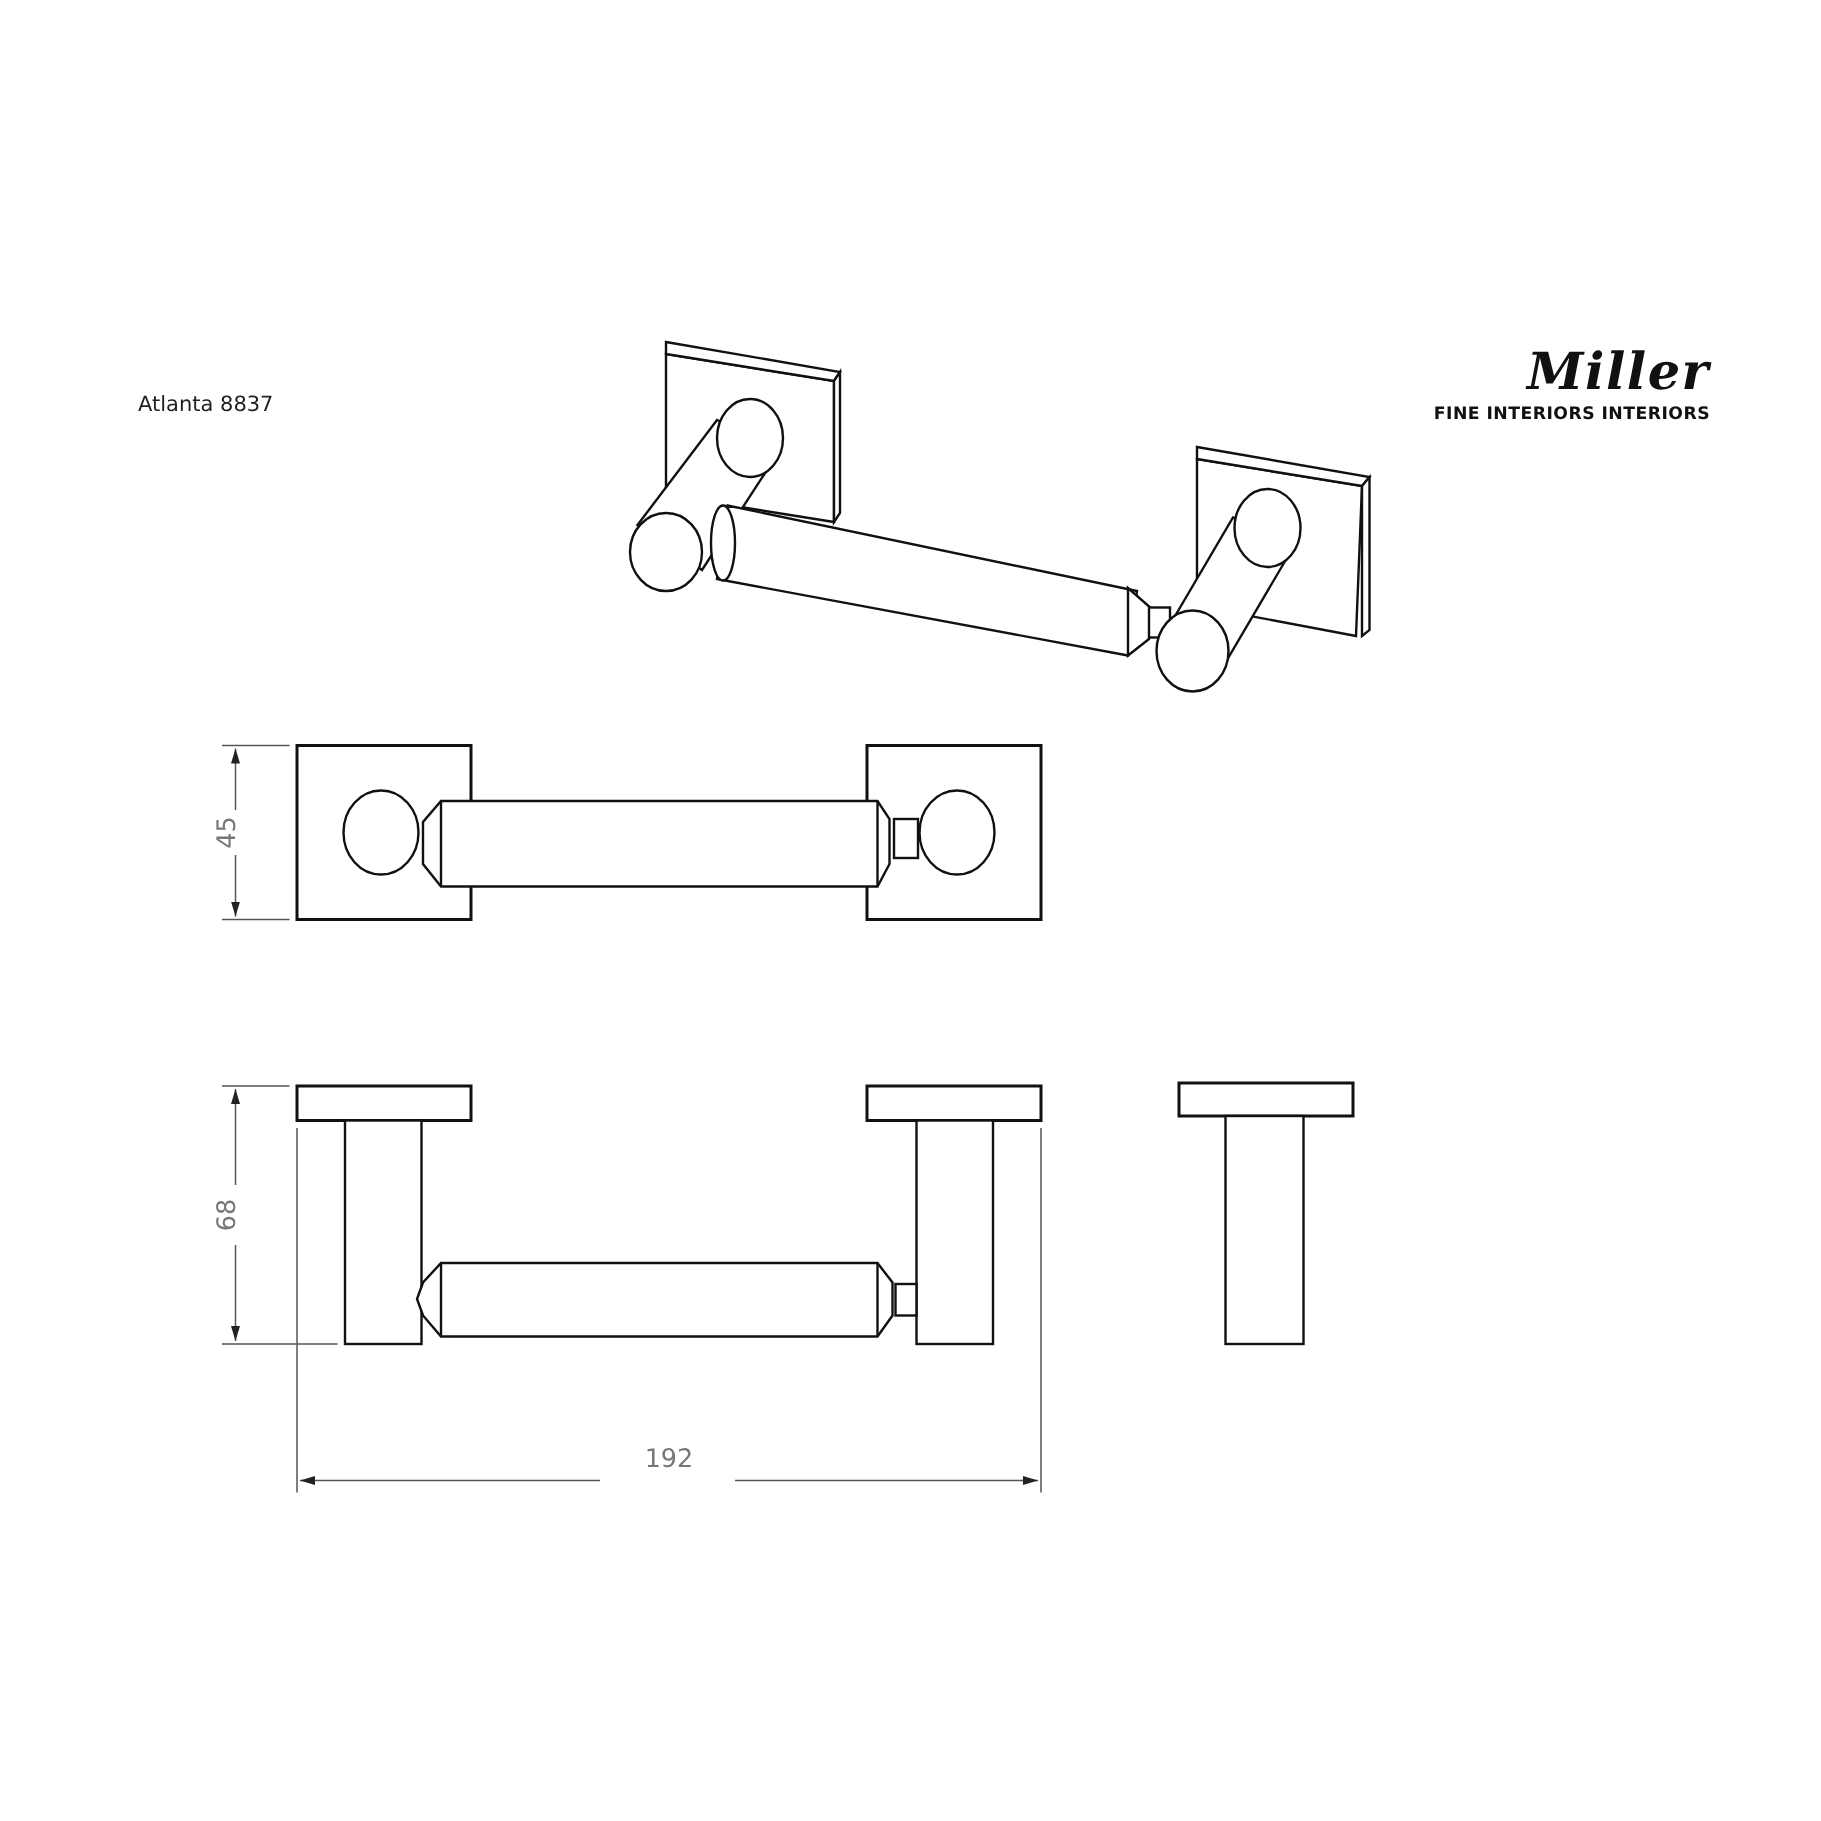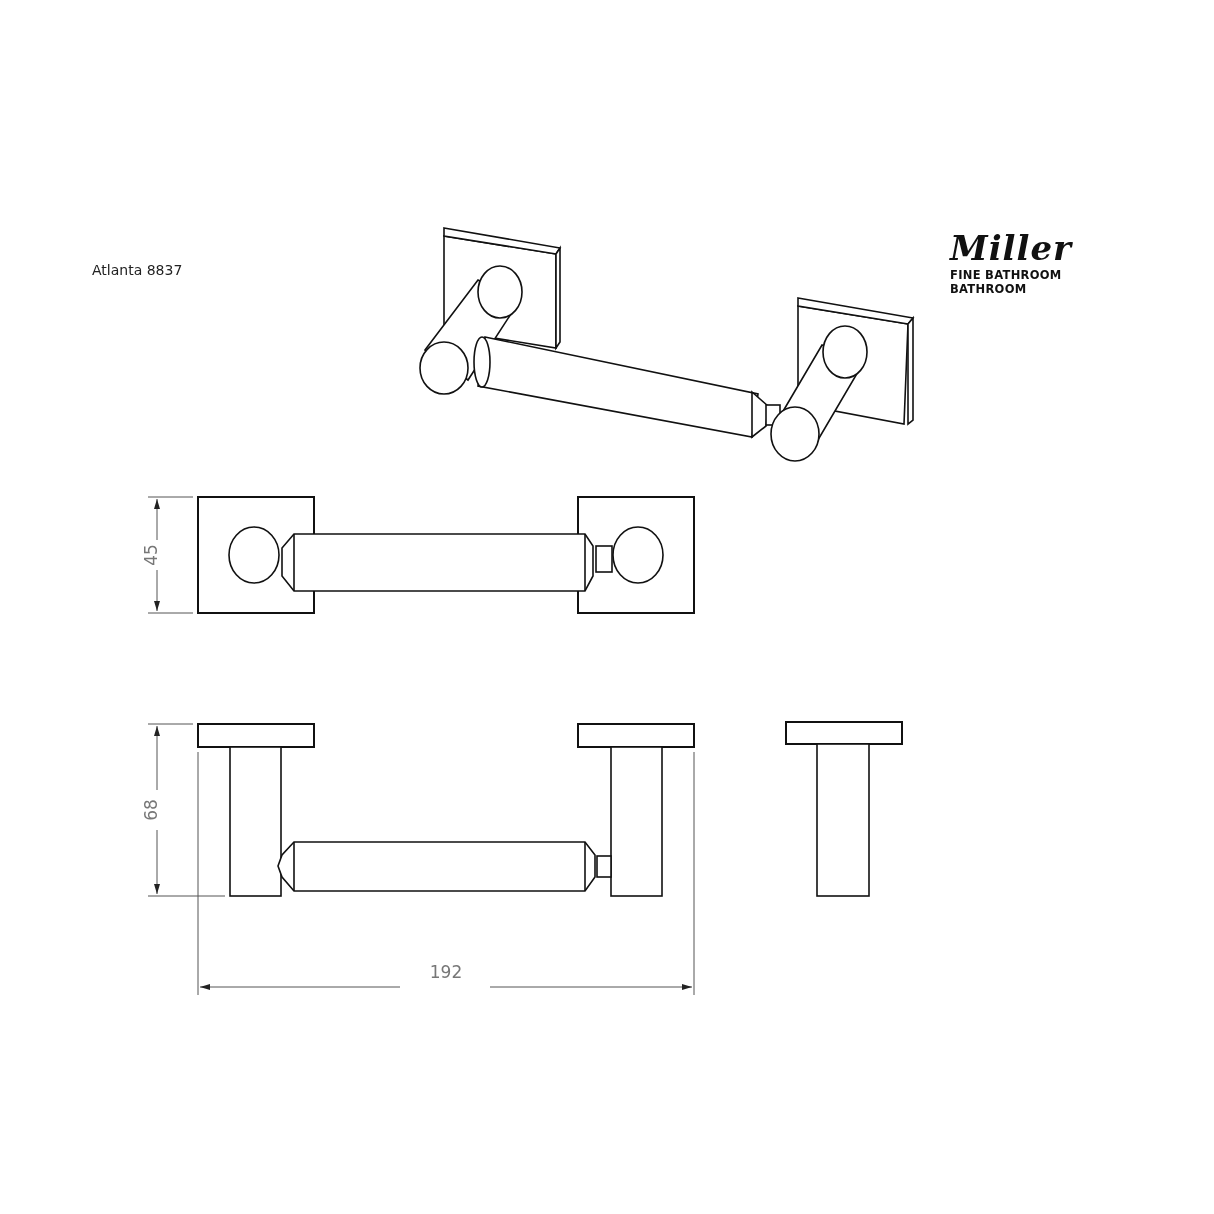--- a/index.html
+++ b/index.html
@@ -1,30 +1,30 @@
 <!DOCTYPE html>
 <html><head>
 <meta charset="utf-8">
 <style>
   html,body{margin:0;padding:0;background:#fff;}
   body{width:1214px;height:1214px;position:relative;overflow:hidden;font-family:"DejaVu Sans",sans-serif;}
   #product{position:absolute;left:80px;top:262px;font-size:14px;color:#222;margin-left:12px;}
-  #brand{position:absolute;left:950px;top:228px;width:190px;text-align:left;}
+  #brand{position:absolute;left:950px;top:228px;width:190px;text-align:right;}
   #brand-name{font-family:"DejaVu Serif",serif;font-style:italic;font-weight:bold;font-size:34px;letter-spacing:1px;color:#111;line-height:40px;}
   #brand-tag{font-family:"DejaVu Sans",sans-serif;font-weight:bold;font-size:11.5px;color:#111;letter-spacing:0.3px;}
   svg{position:absolute;left:0;top:0;}
   .dim{font-family:"DejaVu Sans",sans-serif;font-size:17px;fill:#777;}
 </style>
 </head>
 <body>
 
 <div id="product">Atlanta 8837</div>
 <div id="brand">
   <div id="brand-name">Miller</div>
-  <div id="brand-tag">FINE BATHROOM BATHROOM</div>
+  <div id="brand-tag">FINE INTERIORS INTERIORS</div>
 </div>
 
 <svg width="1214" height="1214" viewBox="0 0 1214 1214">
   <defs>
     <marker id="arr" markerWidth="10" markerHeight="6" refX="10" refY="3" orient="auto">
       <path d="M0,0 L10,3 L0,6 z" fill="#222"></path>
     </marker>
   </defs>
 
   <g fill="#fff" stroke="#111" stroke-width="1.6">

